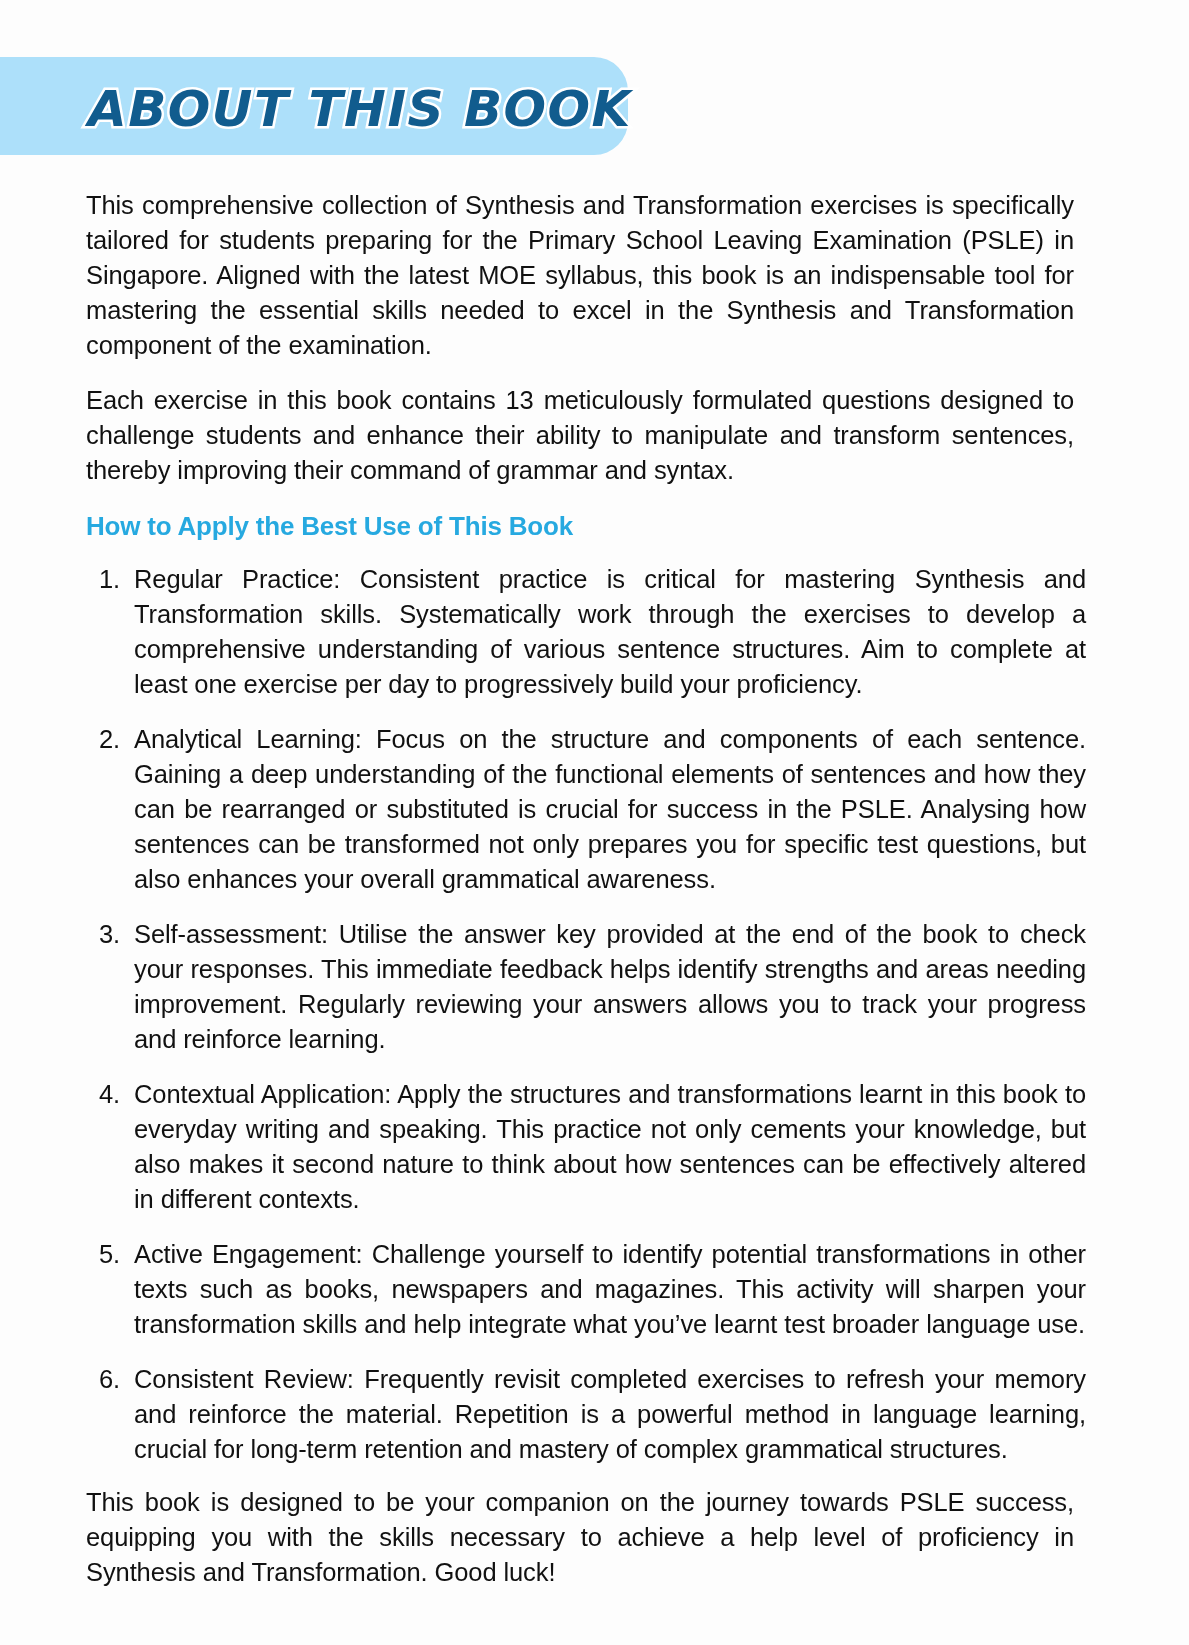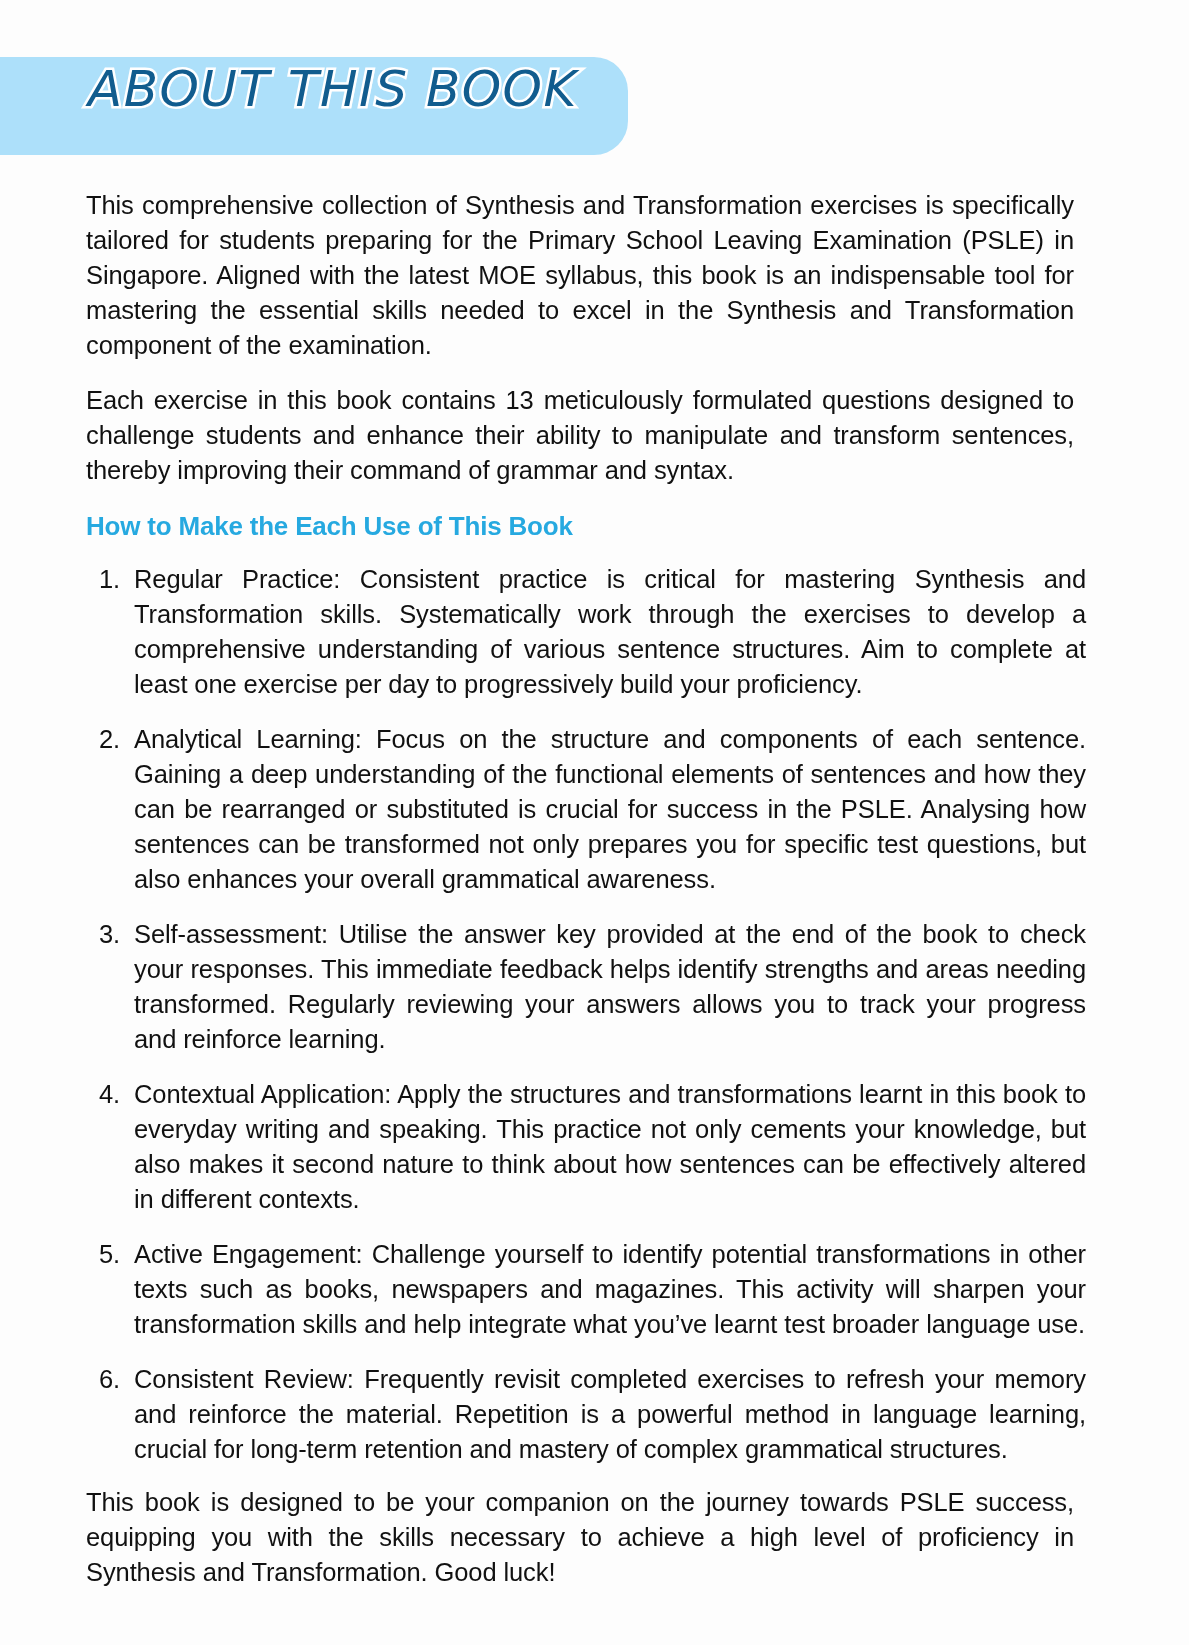--- a/index.html
+++ b/index.html
@@ -24,24 +24,24 @@
     top: 57px;
     width: 628px;
     height: 98px;
     background: #ade0fa;
     border-top-right-radius: 34px;
     border-bottom-right-radius: 34px;
   }
   .banner-title {
     position: absolute;
     left: 88px;
-    top: 64px;
+    top: 84px;
     font-family: "DejaVu Sans", sans-serif;
     font-size: 50px;
-    font-weight: 400;
+    font-weight: 700;
     font-style: italic;
     letter-spacing: 1.5px;
     color: #115c8e;
     -webkit-text-stroke: 5px #ffffff;
     paint-order: stroke fill;
     text-shadow:
        0 0 1px #ffffff,
        2px 2px 0 rgba(255,255,255,0.55);
     white-space: nowrap;
     line-height: 1;
@@ -114,44 +114,44 @@
 
 <div class="banner"></div>
 <div class="banner-title">ABOUT THIS BOOK</div>
 
 <div class="content">
 
   <p class="body-text">This comprehensive collection of Synthesis and Transformation exercises is specifically tailored for students preparing for the Primary School Leaving Examination (PSLE) in Singapore. Aligned with the latest MOE syllabus, this book is an indispensable tool for mastering the essential skills needed to excel in the Synthesis and Transformation component of the examination.</p>
 
   <p class="body-text">Each exercise in this book contains 13 meticulously formulated questions designed to challenge students and enhance their ability to manipulate and transform sentences, thereby improving their command of grammar and syntax.</p>
 
-  <h2 class="section-heading">How to Make the Each Use of This Book</h2>
+  <h2 class="section-heading">How to Apply the Best Use of This Book</h2>
 
   <ol class="tips">
     <li>
       <span class="marker">1.</span>
       <span class="item-text">Regular Practice: Consistent practice is critical for mastering Synthesis and Transformation skills. Systematically work through the exercises to develop a comprehensive understanding of various sentence structures. Aim to complete at least one exercise per day to progressively build your proficiency.</span>
     </li>
     <li>
       <span class="marker">2.</span>
       <span class="item-text">Analytical Learning: Focus on the structure and components of each sentence. Gaining a deep understanding of the functional elements of sentences and how they can be rearranged or substituted is crucial for success in the PSLE. Analysing how sentences can be transformed not only prepares you for specific test questions, but also enhances your overall grammatical awareness.</span>
     </li>
     <li>
       <span class="marker">3.</span>
-      <span class="item-text">Self-assessment: Utilise the answer key provided at the end of the book to check your responses. This immediate feedback helps identify strengths and areas needing transformed. Regularly reviewing your answers allows you to track your progress and reinforce learning.</span>
+      <span class="item-text">Self-assessment: Utilise the answer key provided at the end of the book to check your responses. This immediate feedback helps identify strengths and areas needing improvement. Regularly reviewing your answers allows you to track your progress and reinforce learning.</span>
     </li>
     <li>
       <span class="marker">4.</span>
       <span class="item-text">Contextual Application: Apply the structures and transformations learnt in this book to everyday writing and speaking. This practice not only cements your knowledge, but also makes it second nature to think about how sentences can be effectively altered in different contexts.</span>
     </li>
     <li>
       <span class="marker">5.</span>
       <span class="item-text">Active Engagement: Challenge yourself to identify potential transformations in other texts such as books, newspapers and magazines. This activity will sharpen your transformation skills and help integrate what you’ve learnt test broader language use.</span>
     </li>
     <li>
       <span class="marker">6.</span>
       <span class="item-text">Consistent Review: Frequently revisit completed exercises to refresh your memory and reinforce the material. Repetition is a powerful method in language learning, crucial for long-term retention and mastery of complex grammatical structures.</span>
     </li>
   </ol>
 
-  <p class="body-text last">This book is designed to be your companion on the journey towards PSLE success, equipping you with the skills necessary to achieve a high level of proficiency in Synthesis and Transformation. Good luck!</p>
+  <p class="body-text last">This book is designed to be your companion on the journey towards PSLE success, equipping you with the skills necessary to achieve a help level of proficiency in Synthesis and Transformation. Good luck!</p>
 
 </div>
 
 </body></html>

